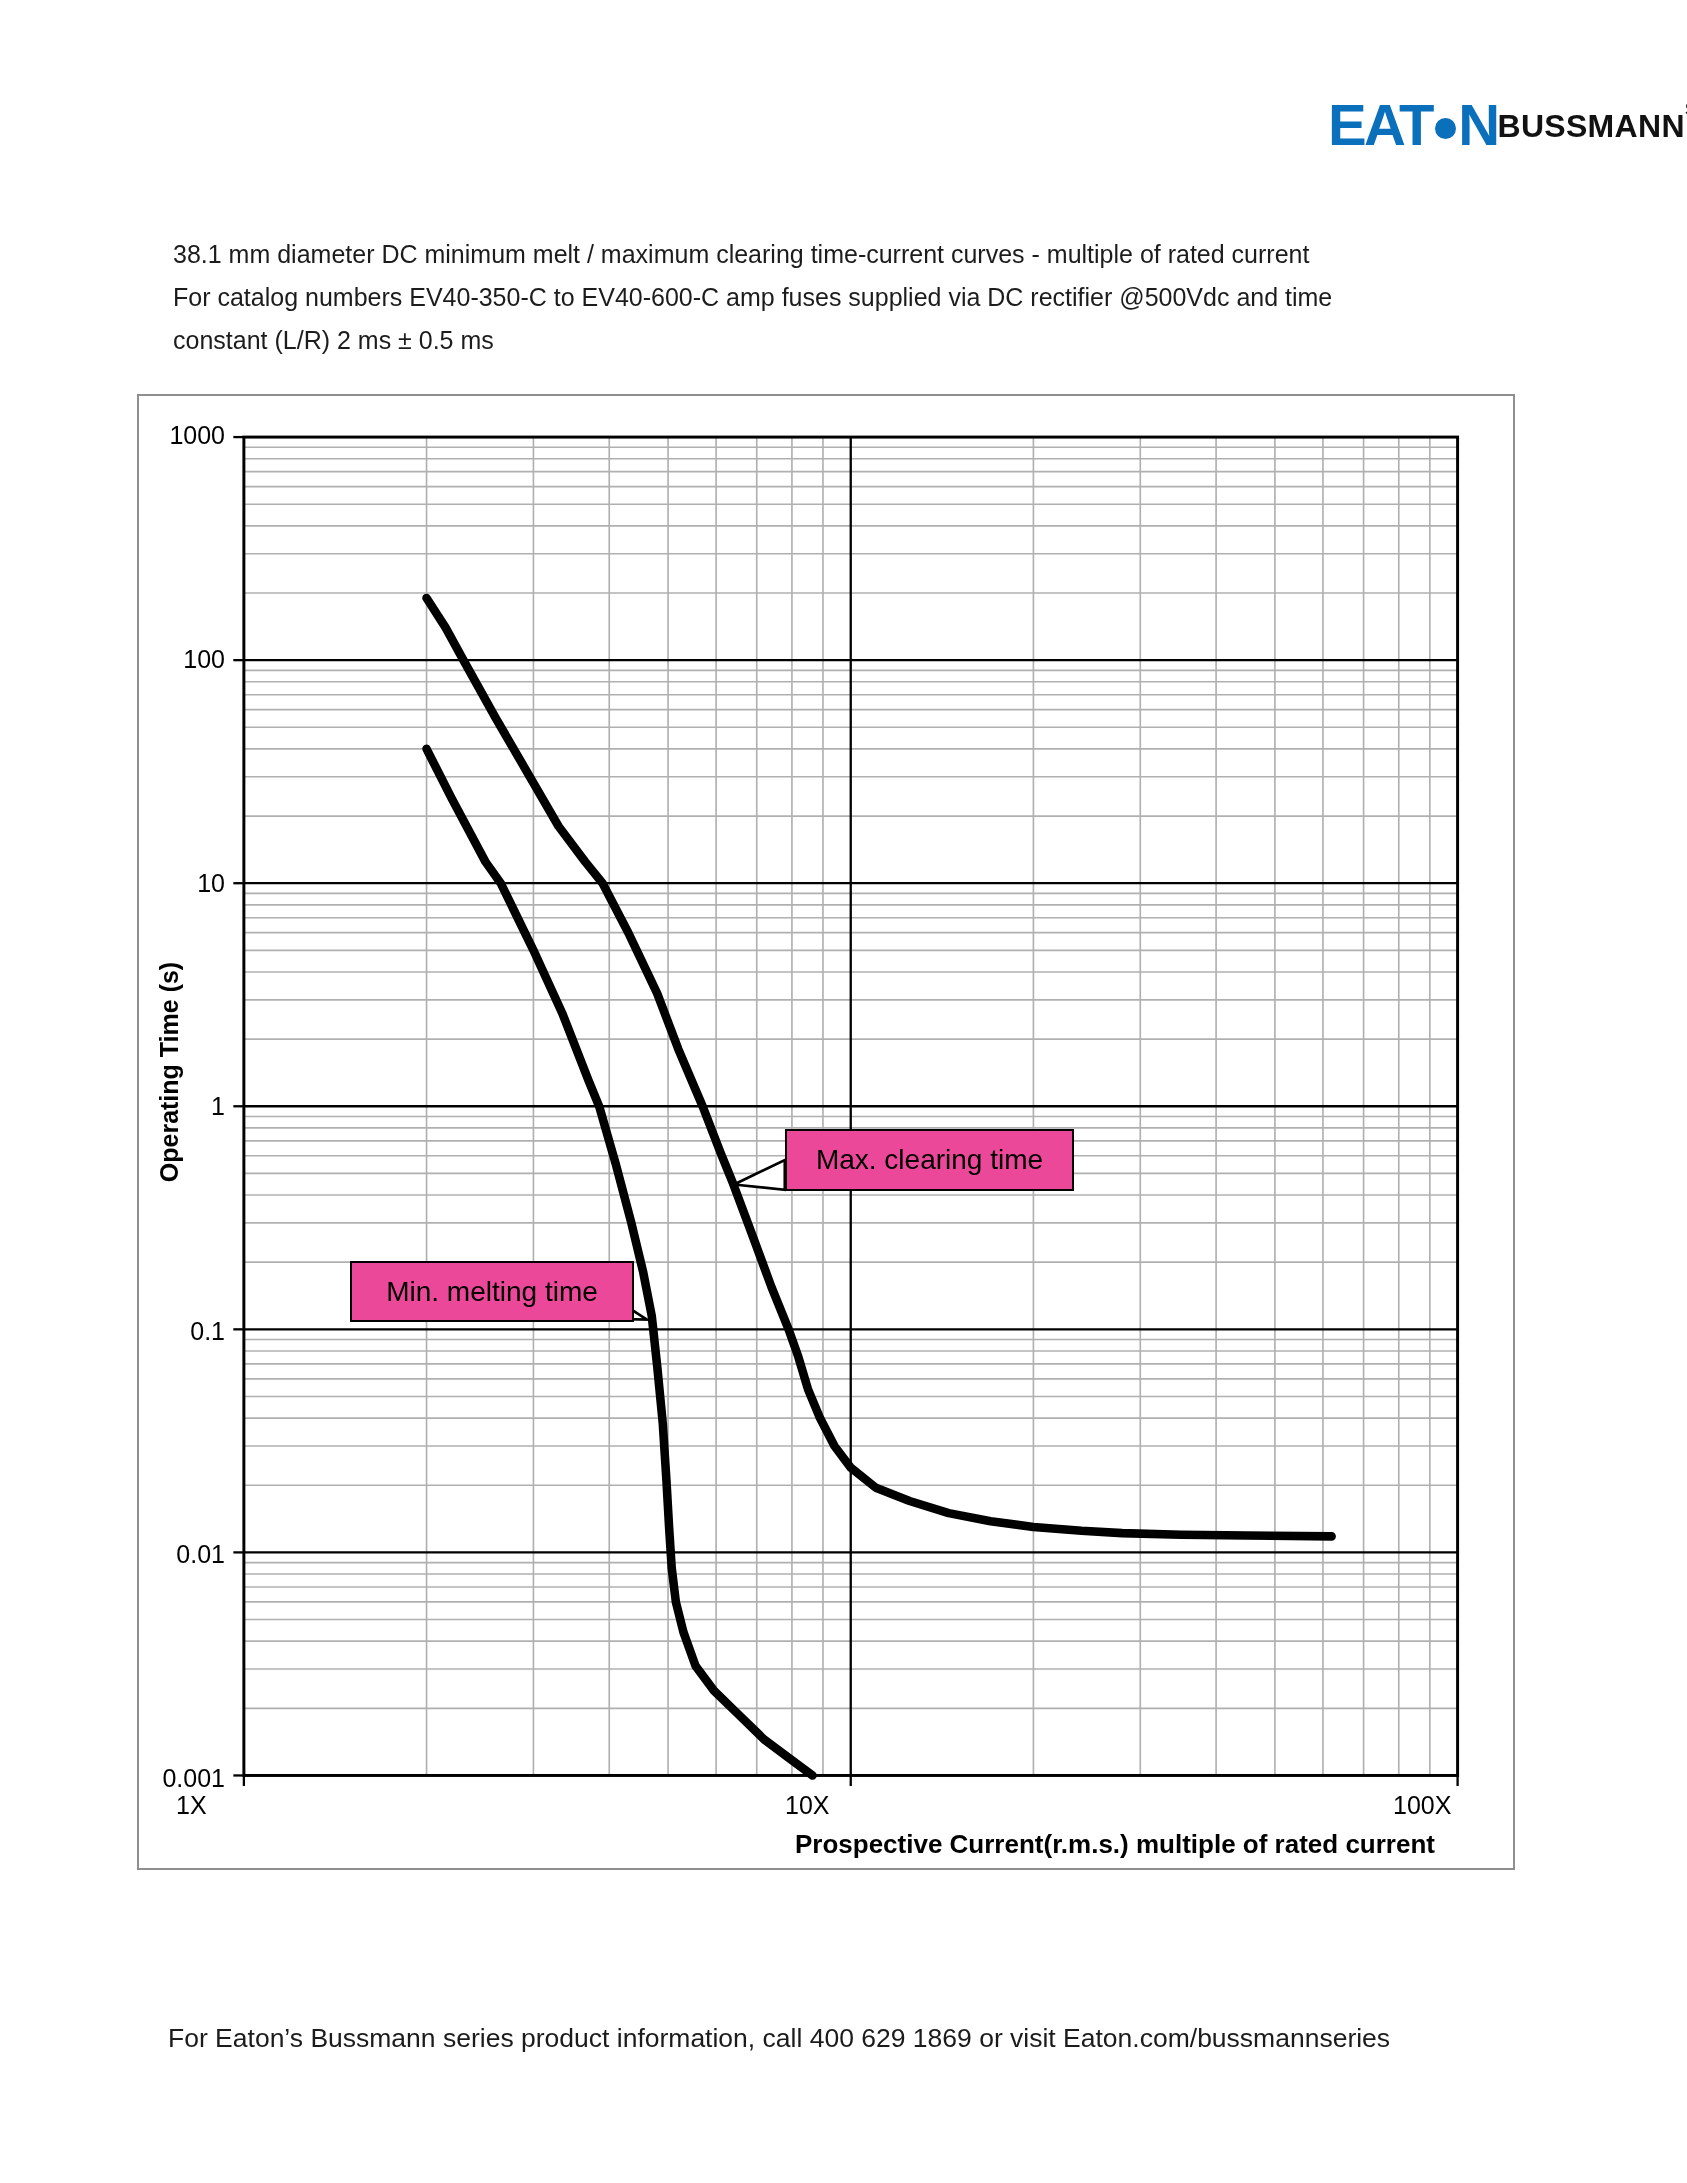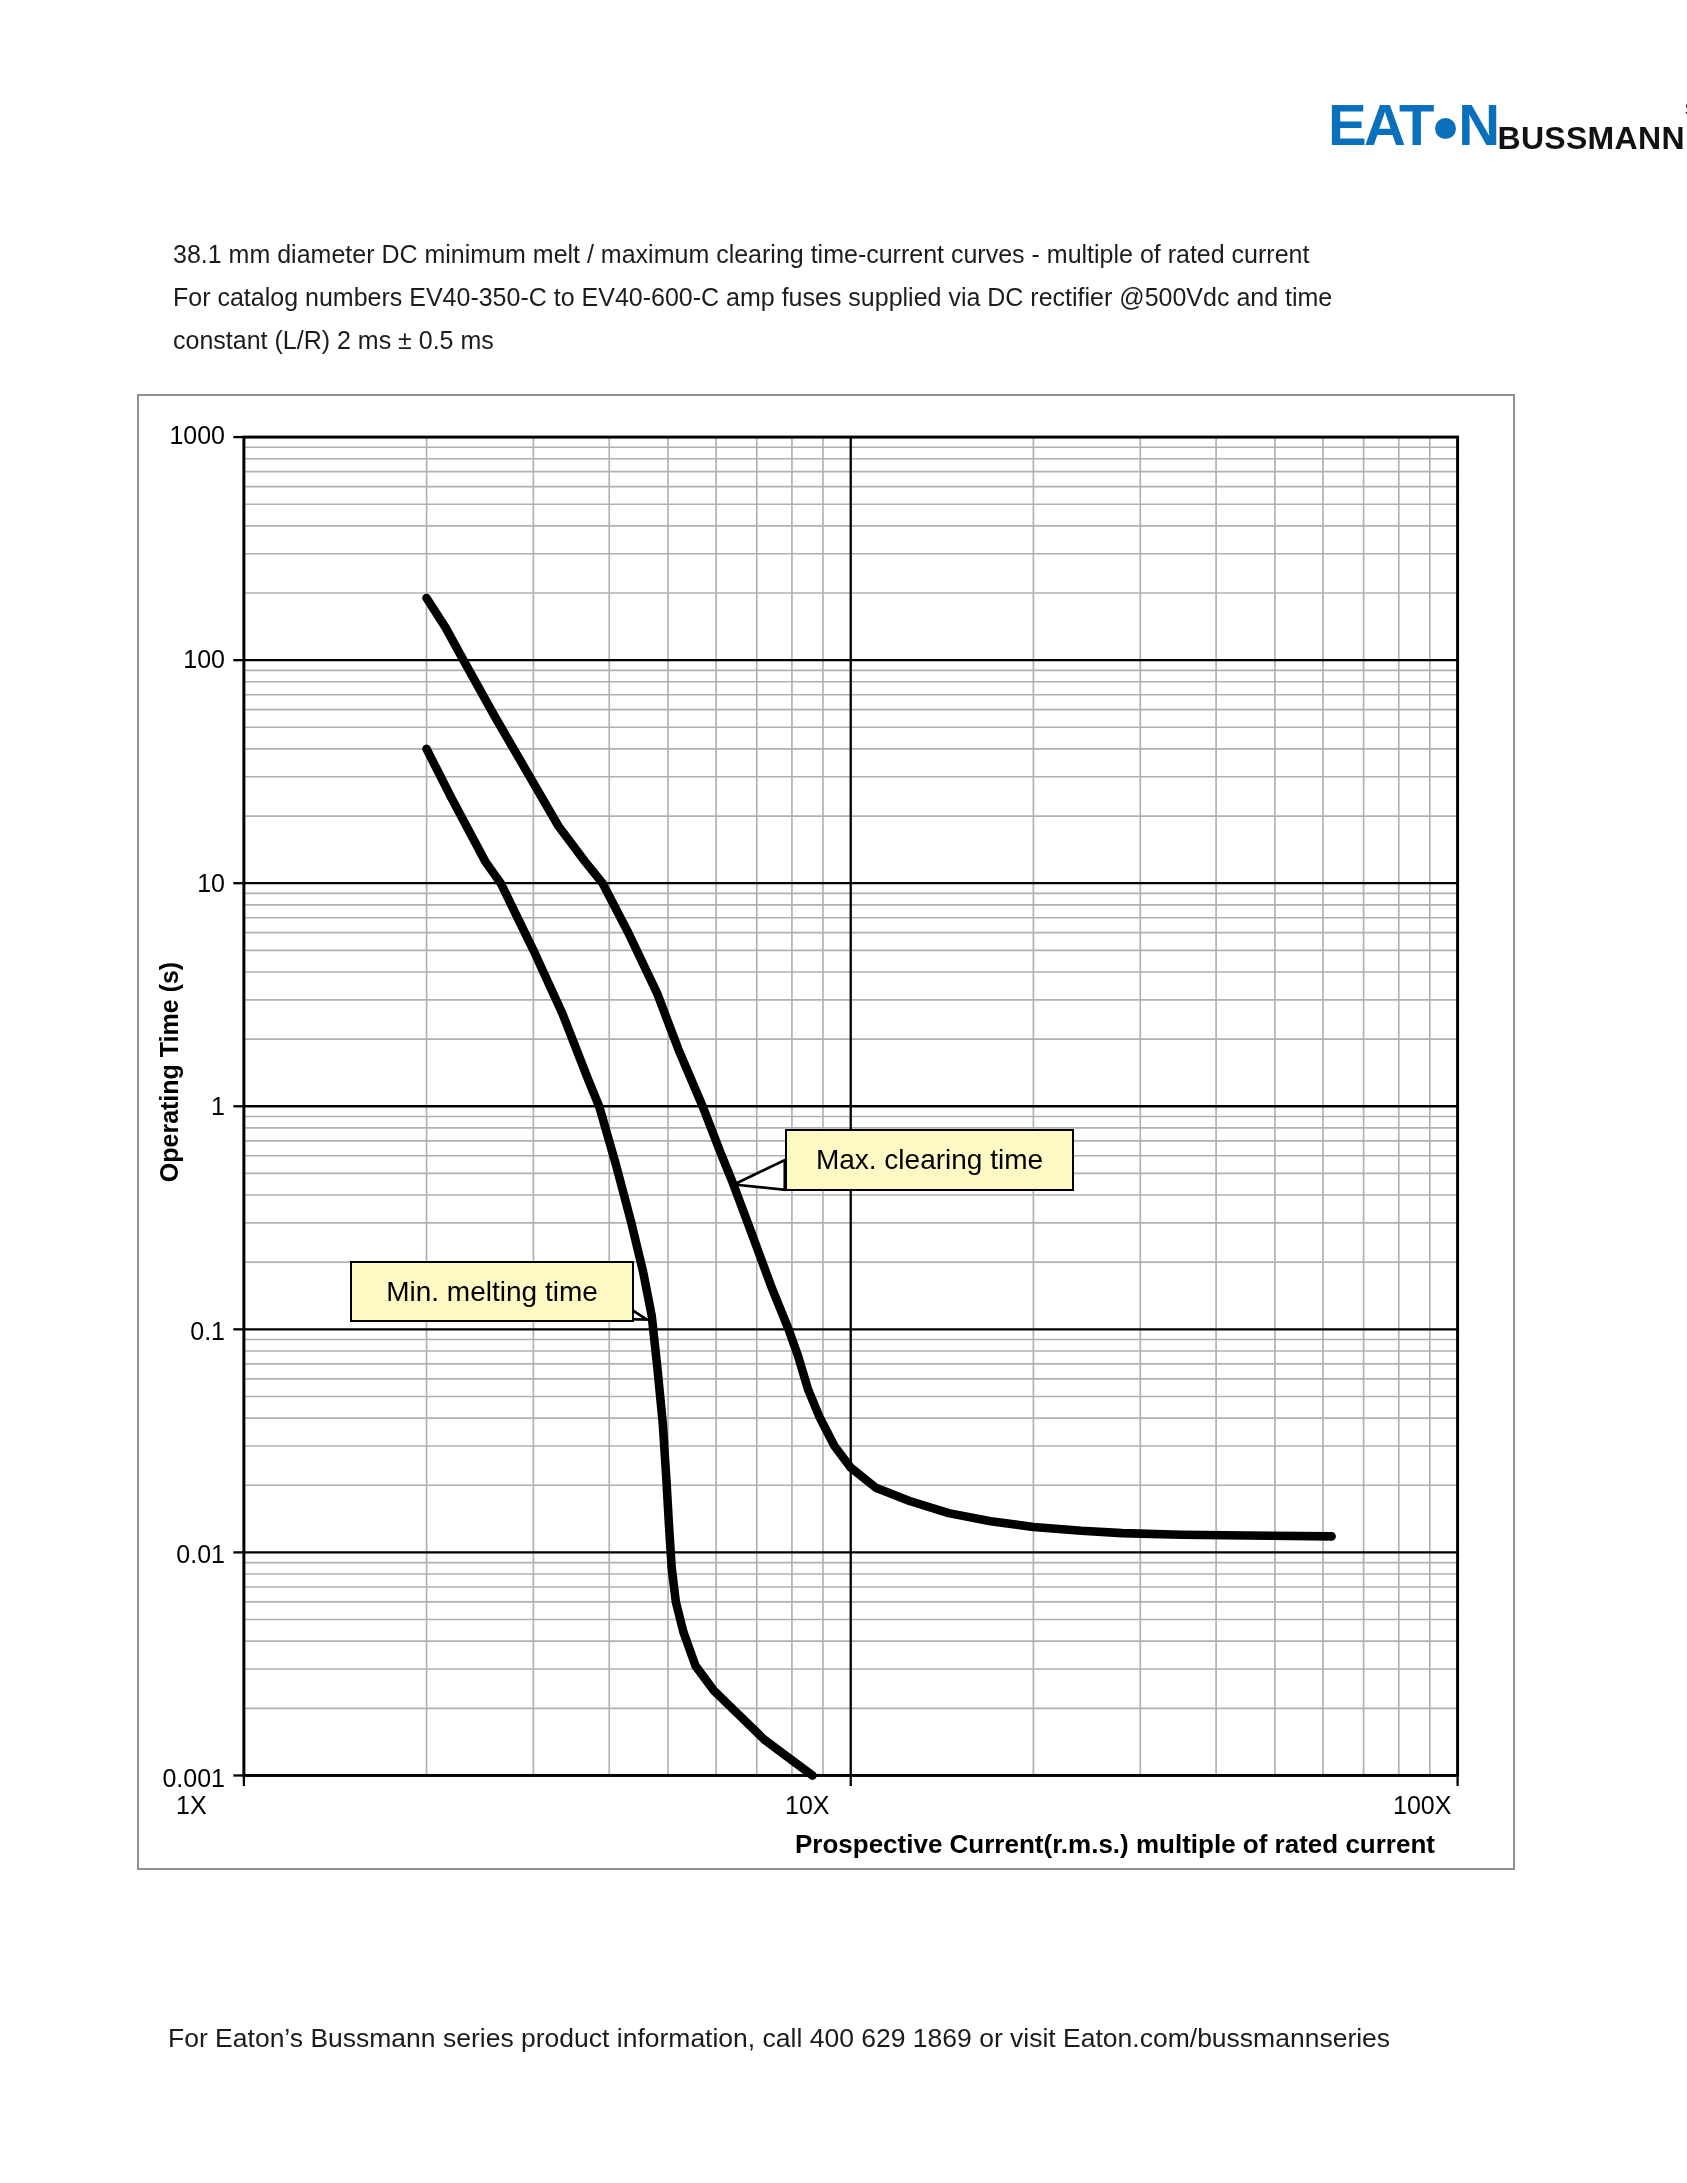--- a/index.html
+++ b/index.html
@@ -2,37 +2,37 @@
 <html style="font-size:10.6px"><head>
 <meta charset="utf-8">
 <style>
   html,body{margin:0;padding:0;background:#ffffff;}
   body{width:1687px;height:2183px;position:relative;font-family:"Liberation Sans",sans-serif;color:#1b1b1b;overflow:hidden;}
 
   
   .logo{position:absolute;left:1328px;top:98px;width:173px;display:flex;}
   .eaton-word{display:flex;align-items:flex-start;color:#0a70bb;font-weight:900;font-size:58px;line-height:53px;letter-spacing:-2.6px;}
   .eaton-word .dot{width:21px;height:21px;border-radius:50%;background:#0a70bb;margin:20px 2px 0 3.3px;}
-  .bussmann{font-size:32px;font-weight:800;letter-spacing:0.3px;color:#121212;line-height:33px;margin-top:24px;}
+  .bussmann{font-size:32px;font-weight:800;letter-spacing:0.3px;color:#121212;line-height:33px;margin-top:12px;}
   .series{font-size:16px;font-weight:400;letter-spacing:1.3px;color:#222;line-height:24px;}
 
   
   .title-block{position:absolute;left:173px;top:233px;width:1336px;font-size:25px;line-height:43px;color:#1c1c1c;}
 
   
   .chart-frame{position:absolute;left:137px;top:394px;width:1378px;height:1476px;border:2.6px solid #8f8f8f;box-sizing:border-box;background:#ffffff;}
   .chart-frame svg{position:absolute;left:0;top:0;width:100%;height:100%;}
 
   .ytick{position:absolute;left:98px;width:127px;height:32px;line-height:32px;text-align:right;font-size:25px;color:#000;}
   .xtick{position:absolute;width:132px;height:32px;line-height:32px;text-align:left;font-size:25px;color:#000;top:1789px;}
 
   .y-axis-title{position:absolute;left:169px;top:1072px;transform:translate(-50%,-50%) rotate(-90deg);font-size:25px;font-weight:700;white-space:nowrap;color:#000;}
   .x-axis-title{position:absolute;left:112px;top:1829px;width:1323px;text-align:right;font-size:26px;font-weight:700;color:#000;}
 
-  .callout{position:absolute;background:#fef9c3;border:2.6px solid #000;box-sizing:border-box;display:flex;align-items:center;justify-content:center;font-size:28px;color:#000;white-space:nowrap;}
+  .callout{position:absolute;background:#ec4899;border:2.6px solid #000;box-sizing:border-box;display:flex;align-items:center;justify-content:center;font-size:28px;color:#000;white-space:nowrap;}
   .callout.max{left:785px;top:1129px;width:289px;height:62px;}
   .callout.min{left:302px;top:1261px;width:284px;height:61px;margin-left:48px;}
 
   .footer{position:absolute;left:168px;top:2023px;width:1389px;font-size:26.5px;color:#1b1b1b;}
 </style>
 </head>
 <body>
 
 <div class="logo">
   <div class="eaton-word">

